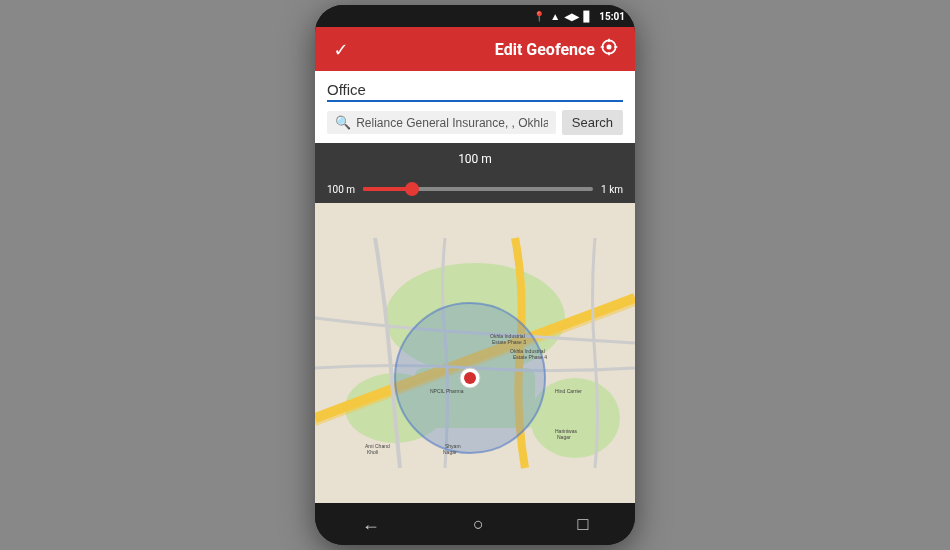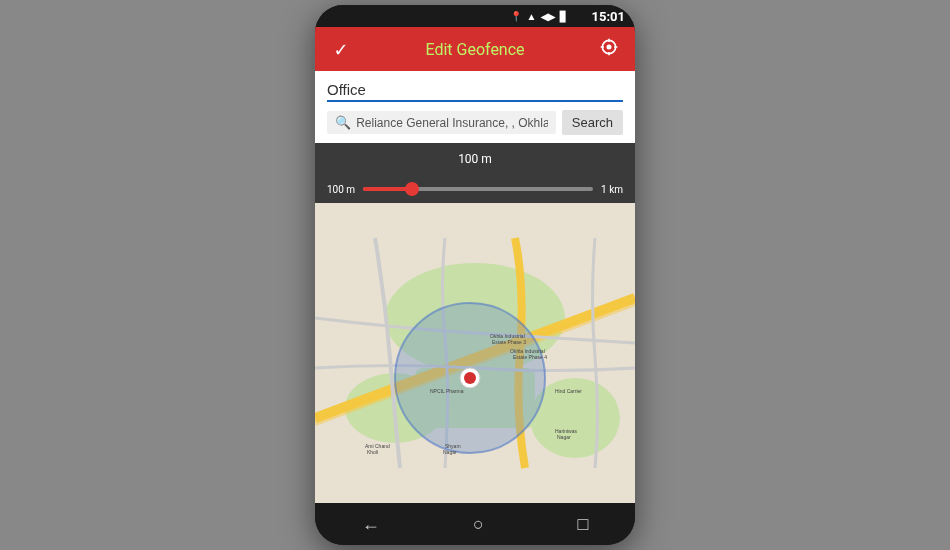--- a/index.html
+++ b/index.html
@@ -34,40 +34,40 @@
     }
     .status-icons {
       display: flex;
       align-items: center;
       gap: 4px;
       color: white;
       font-size: 10px;
     }
     .status-time {
       color: white;
-      font-size: 13px;
+      font-size: 10px;
       font-weight: bold;
-      margin-left: 20px;
+      margin-left: 4px;
     }
     
     .toolbar {
       background: #d32f2f;
       height: 44px;
       display: flex;
       align-items: center;
       justify-content: space-between;
       padding: 0 12px;
       flex-shrink: 0;
     }
     .toolbar-title {
-      color: #bef264;
+      color: #ffffff;
       font-size: 16px;
-      font-weight: 400;
-      flex: 1;
-      text-align: center;
+      font-weight: 700;
+      flex: 1;
+      text-align: right;
     }
     .toolbar-icon {
       color: white;
       font-size: 18px;
       cursor: pointer;
       width: 28px;
       text-align: center;
     }
     
     .content {

